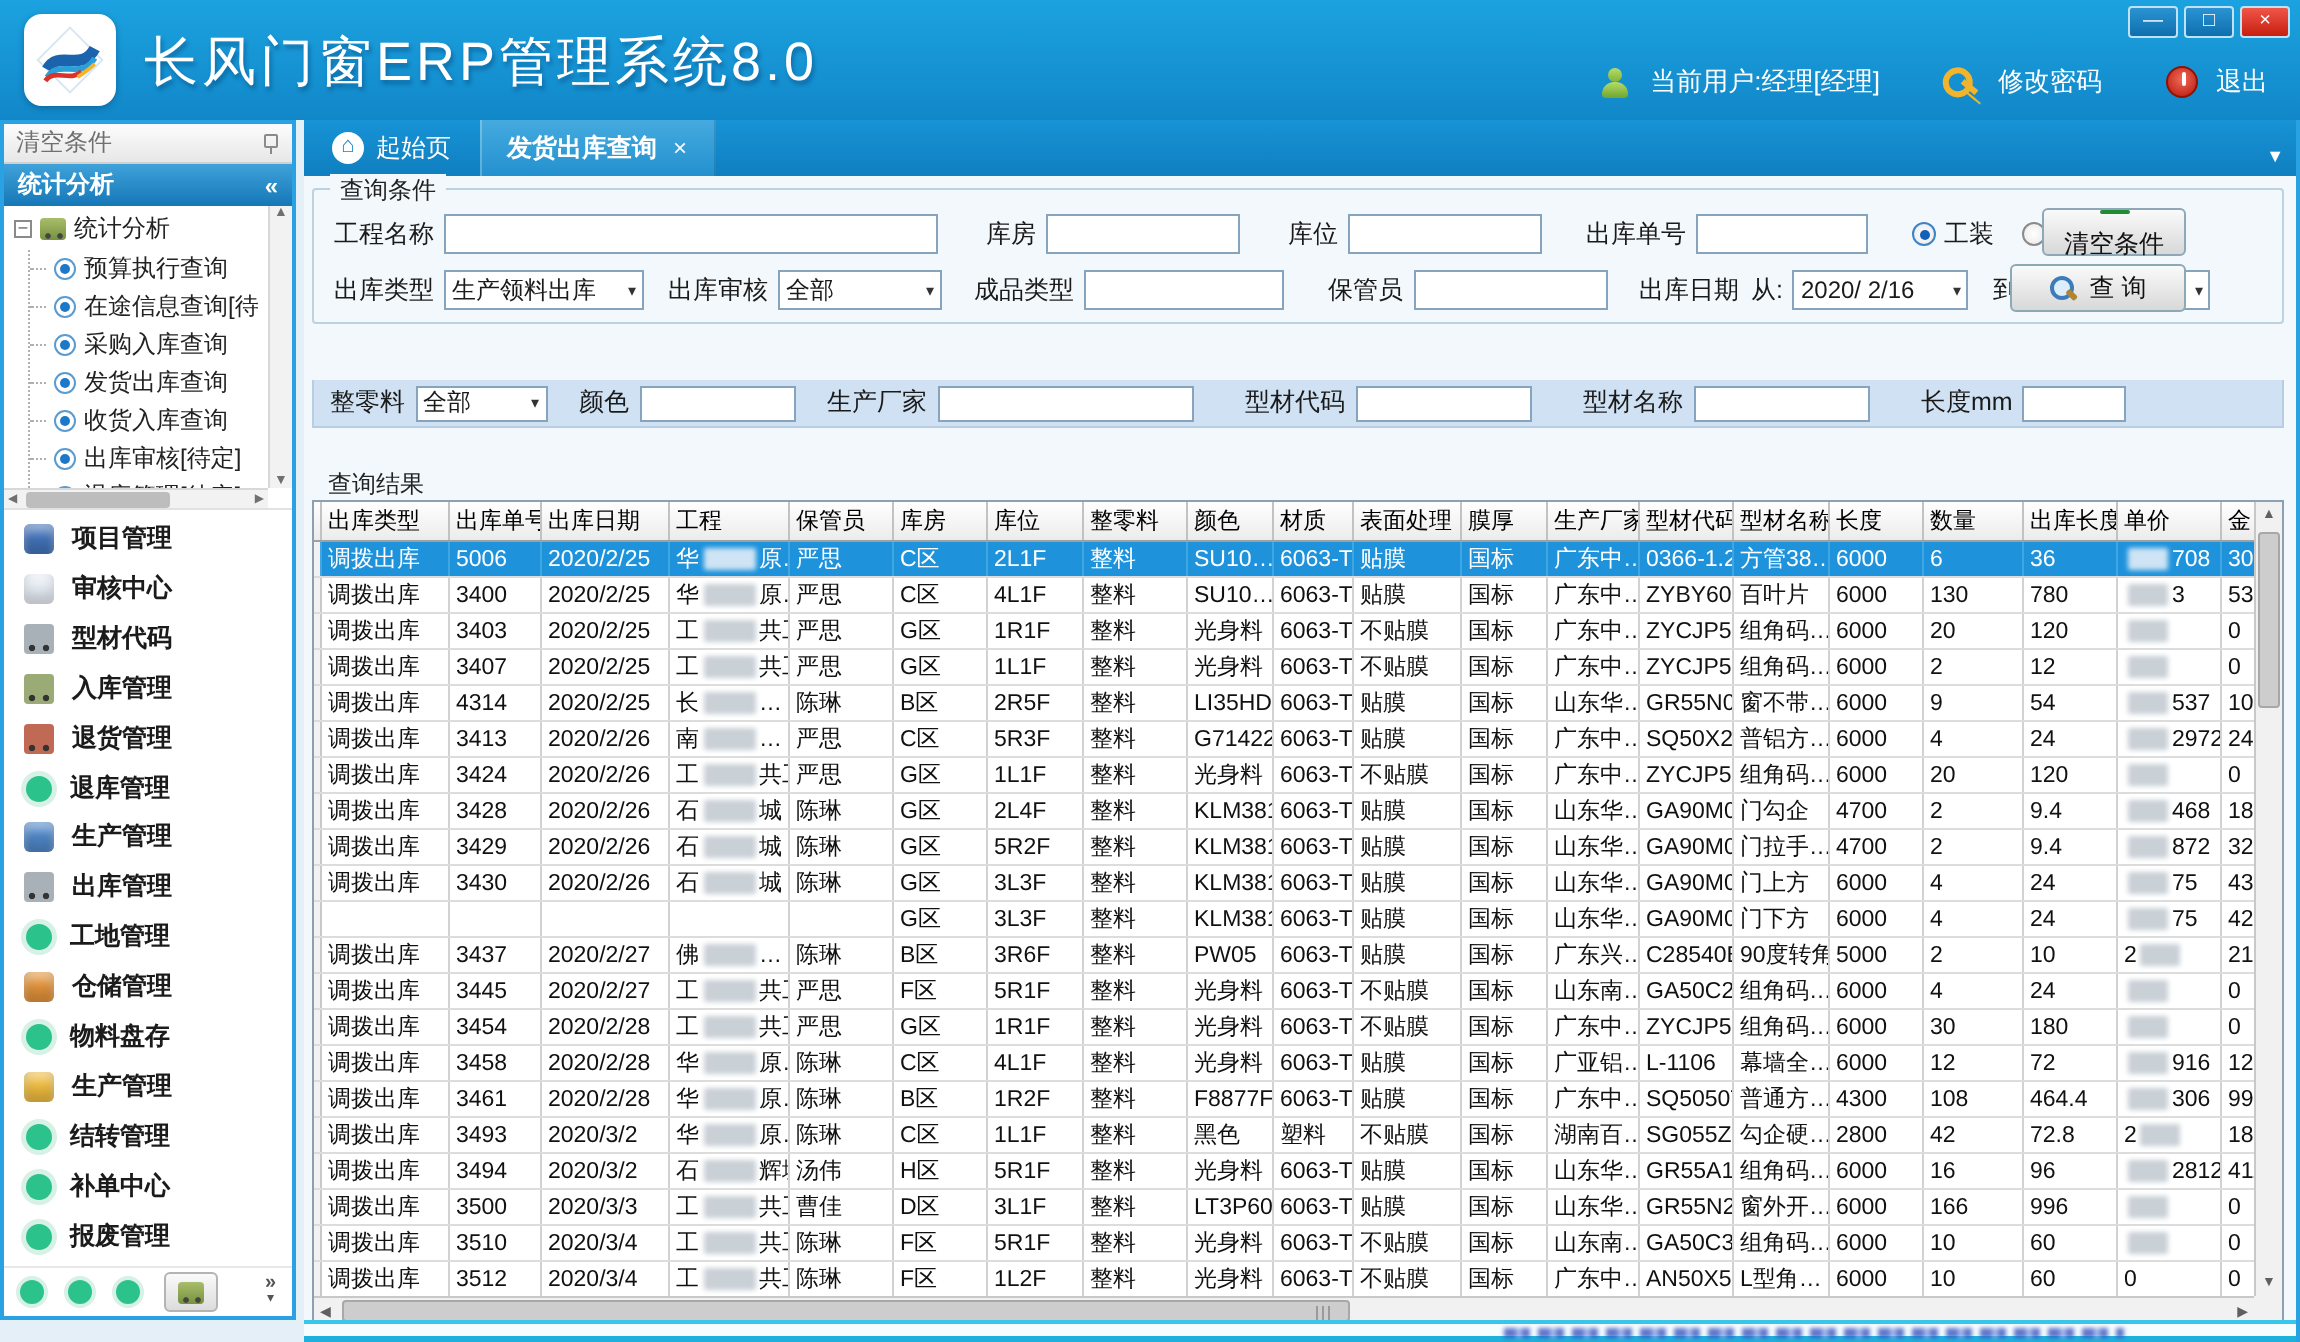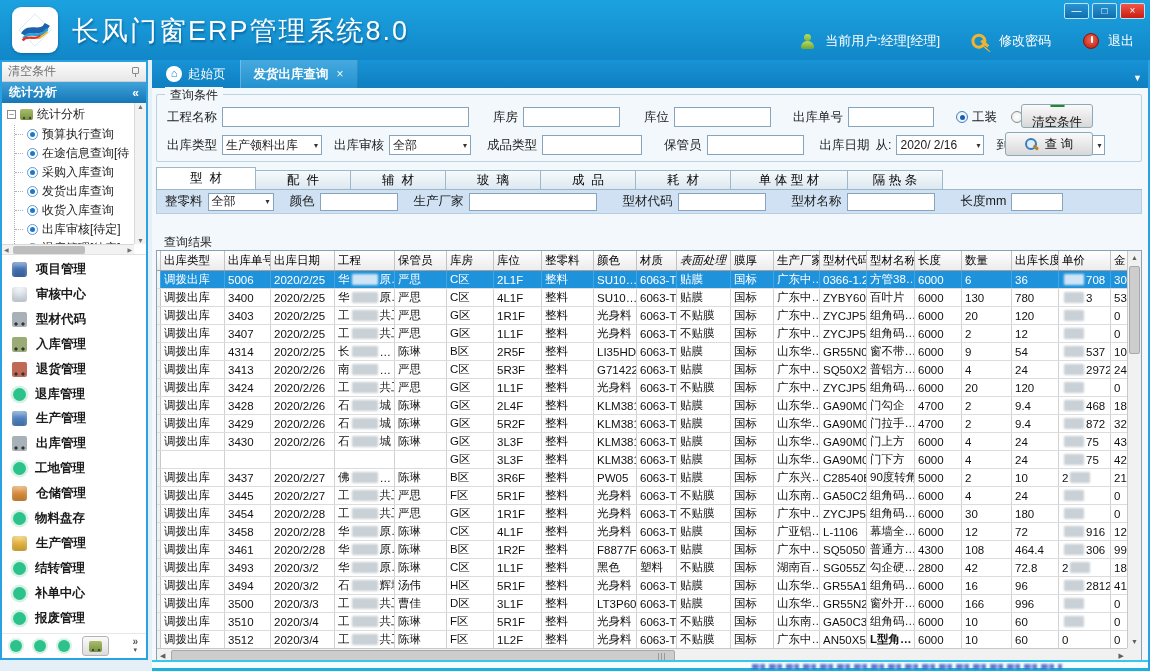--- a/index.html
+++ b/index.html
@@ -406,30 +406,20 @@
         <div class="btn btn-clear">
           <span class="clear-ic"></span>
           <span>清空条件</span>
         </div>
         <div class="btn btn-search">
           <span class="mag-ic"></span>
           <span>查  询</span>
         </div>
       </div>
 
-      <div class="mtabs">
-          <div class="mtab active">型  材</div>
-          <div class="mtab">配  件</div>
-          <div class="mtab">辅  材</div>
-          <div class="mtab">玻  璃</div>
-          <div class="mtab">成  品</div>
-          <div class="mtab">耗  材</div>
-          <div class="mtab wide">单 体 型 材</div>
-          <div class="mtab">隔 热 条</div>
-        </div>
 
       <div class="filterbar">
         <span class="qlabel">整零料</span>
         <span class="qselect" style="width:66px">
           <span>全部</span>
             <span class="dd">▾</span>
         </span>
         <span class="fgap"></span>
         <span class="qlabel">颜色</span>
         <span class="qinput" style="width:78px"></span>
@@ -454,21 +444,21 @@
             <span class="gcell" style="width: 64px;">出库类型</span>
             <span class="gcell" style="width: 46px;">出库单号</span>
             <span class="gcell" style="width: 64px;">出库日期</span>
             <span class="gcell" style="width: 60px;">工程</span>
             <span class="gcell" style="width: 52px;">保管员</span>
             <span class="gcell" style="width: 47px;">库房</span>
             <span class="gcell" style="width: 48px;">库位</span>
             <span class="gcell" style="width: 52px;">整零料</span>
             <span class="gcell" style="width: 43px;">颜色</span>
             <span class="gcell" style="width: 40px;">材质</span>
-            <span class="gcell" style="width: 54px; font-style: italic;">表面处理</span>
+            <span class="gcell" style="width: 54px;">表面处理</span>
             <span class="gcell" style="width: 43px;">膜厚</span>
             <span class="gcell" style="width: 46px;">生产厂家</span>
             <span class="gcell" style="width: 47px;">型材代码</span>
             <span class="gcell" style="width: 48px;">型材名称</span>
             <span class="gcell" style="width: 47px;">长度</span>
             <span class="gcell" style="width: 50px;">数量</span>
             <span class="gcell" style="width: 47px;">出库长度</span>
             <span class="gcell" style="width: 52px;">单价</span>
             <span class="gcell" style="width: 18px;">金</span>
           </div>
@@ -956,21 +946,21 @@
               <span class="gcell" style="width: 52px;">陈琳</span>
               <span class="gcell" style="width: 47px;">F区</span>
               <span class="gcell" style="width: 48px;">1L2F</span>
               <span class="gcell" style="width: 52px;">整料</span>
               <span class="gcell" style="width: 43px;">光身料</span>
               <span class="gcell" style="width: 40px;">6063-T5</span>
               <span class="gcell" style="width: 54px;">不贴膜</span>
               <span class="gcell" style="width: 43px;">国标</span>
               <span class="gcell" style="width: 46px;">广东中…</span>
               <span class="gcell" style="width: 47px;">AN50X50X2</span>
-              <span class="gcell" style="width: 48px; font-weight: bold;">L型角…</span>
+              <span class="gcell" style="width: 48px;">L型角…</span>
               <span class="gcell" style="width: 47px;">6000</span>
               <span class="gcell" style="width: 50px;">10</span>
               <span class="gcell" style="width: 47px;">60</span>
               <span class="gcell" style="width: 52px;">0</span>
               <span class="gcell" style="width: 18px;">0</span>
             </div>
           </div>
         <div class="vscroll">
             <span class="vthumb"></span>
           </div>

